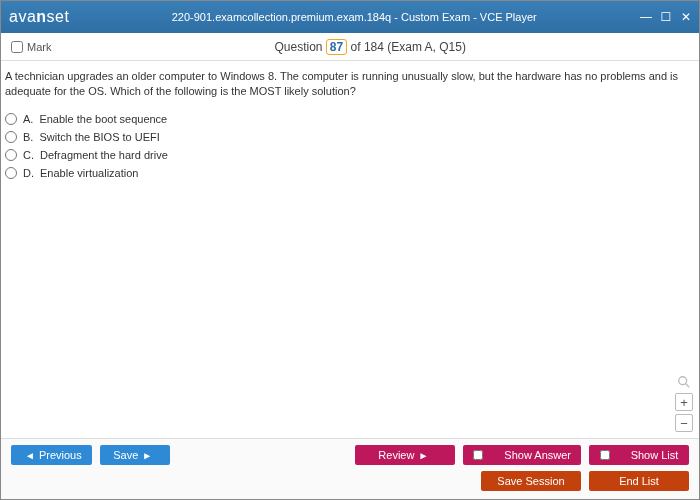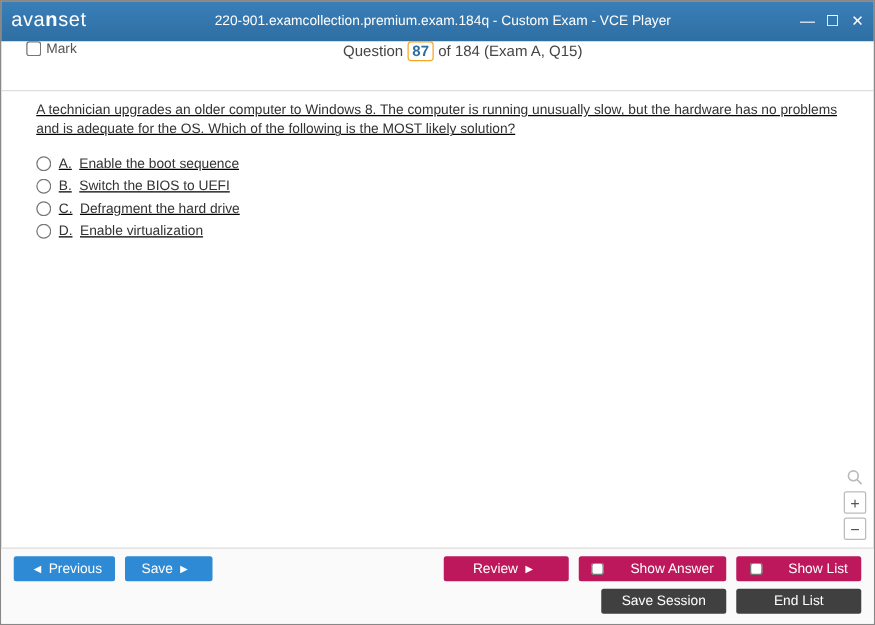--- a/index.html
+++ b/index.html
@@ -4,40 +4,40 @@
 <style>
   * { box-sizing: border-box; margin: 0; padding: 0; font-family: Arial, Helvetica, sans-serif; }
   html, body { width: 700px; height: 500px; overflow: hidden; background: #fff; }
   .window { width: 700px; height: 500px; border: 1px solid #888; display: flex; flex-direction: column; position: relative; }
   .titlebar { height: 32px; background: linear-gradient(#3a7fb8,#2e6ea3); display: flex; align-items: center; color: #fff; font-size: 11px; }
   .logo { font-size: 16px; font-weight: 300; letter-spacing: 0.5px; margin-left: 8px; font-family: Arial, sans-serif; }
   .logo b { font-weight: 700; }
   .title-text { flex: 1; text-align: center; font-size: 11px; }
   .win-controls { display: flex; gap: 6px; margin-right: 6px; align-items: center; }
   .win-controls span { width: 14px; text-align: center; cursor: pointer; font-size: 12px; }
-  .topbar { height: 40px; border-bottom: 1px solid #ddd; display: flex; align-items: flex-start; font-size: 11px; color: #555; padding: 0 20px; }
+  .topbar { height: 28px; border-bottom: 1px solid #ddd; display: flex; align-items: center; font-size: 11px; color: #555; padding: 0 10px; }
   .mark-wrap { display: flex; align-items: center; gap: 4px; }
   .mark-wrap input { width: 12px; height: 12px; }
   .q-label { flex: 1; text-align: center; color: #444; font-size: 12px; }
   .q-num { display: inline-block; border: 1px solid #f6a623; border-radius: 3px; padding: 0 3px; color: #2e6ea3; font-weight: bold; }
-  .content { flex: 1; overflow: auto; padding: 8px 28px; position: relative; text-decoration: underline; }
+  .content { flex: 1; overflow: auto; padding: 8px 4px; position: relative; }
   .question-text { font-size: 11px; color: #333; line-height: 1.4; margin-bottom: 10px; }
   .options { list-style: none; }
   .options li { display: flex; align-items: center; gap: 6px; font-size: 11px; color: #333; padding: 3px 0; }
   .options input { width: 12px; height: 12px; }
   .zoom-controls { position: absolute; right: 6px; bottom: 6px; display: flex; flex-direction: column; gap: 3px; align-items: center; }
   .zoom-icon { width: 16px; height: 16px; color: #aaa; display:flex; align-items:center; justify-content:center; font-size:13px; }
   .zoom-btn { width: 18px; height: 18px; border: 1px solid #bbb; background: #fff; display: flex; align-items: center; justify-content: center; font-size: 13px; color: #555; cursor: pointer; border-radius: 2px; }
   .footer { border-top: 1px solid #ddd; background: #fafafa; padding: 6px 10px 8px 10px; }
   .footer-row { display: flex; align-items: center; gap: 8px; margin-bottom: 6px; }
   .footer-row.right { justify-content: flex-end; margin-bottom: 0; }
   .btn { height: 20px; font-size: 11px; color: #fff; display: inline-flex; align-items: center; justify-content: center; padding: 0 10px; border-radius: 2px; cursor: pointer; min-width: 70px; border: none; }
   .btn-blue { background: #2e8ad4; }
   .btn-orange { background: #be185d; }
-  .btn-dark { background: #404040; min-width: 100px; }
+  .btn-dark { background: #c2410c; min-width: 100px; }
   .btn .arrow { font-size: 10px; margin: 0 4px; }
   .btn-check { display: inline-flex; align-items: center; gap: 21px; }
   .btn-check input { width: 10px; height: 10px; accent-color: #fff; }
   .spacer { flex: 1; }
 </style>
 </head>
 <body>
 
 <div class="window">
 

